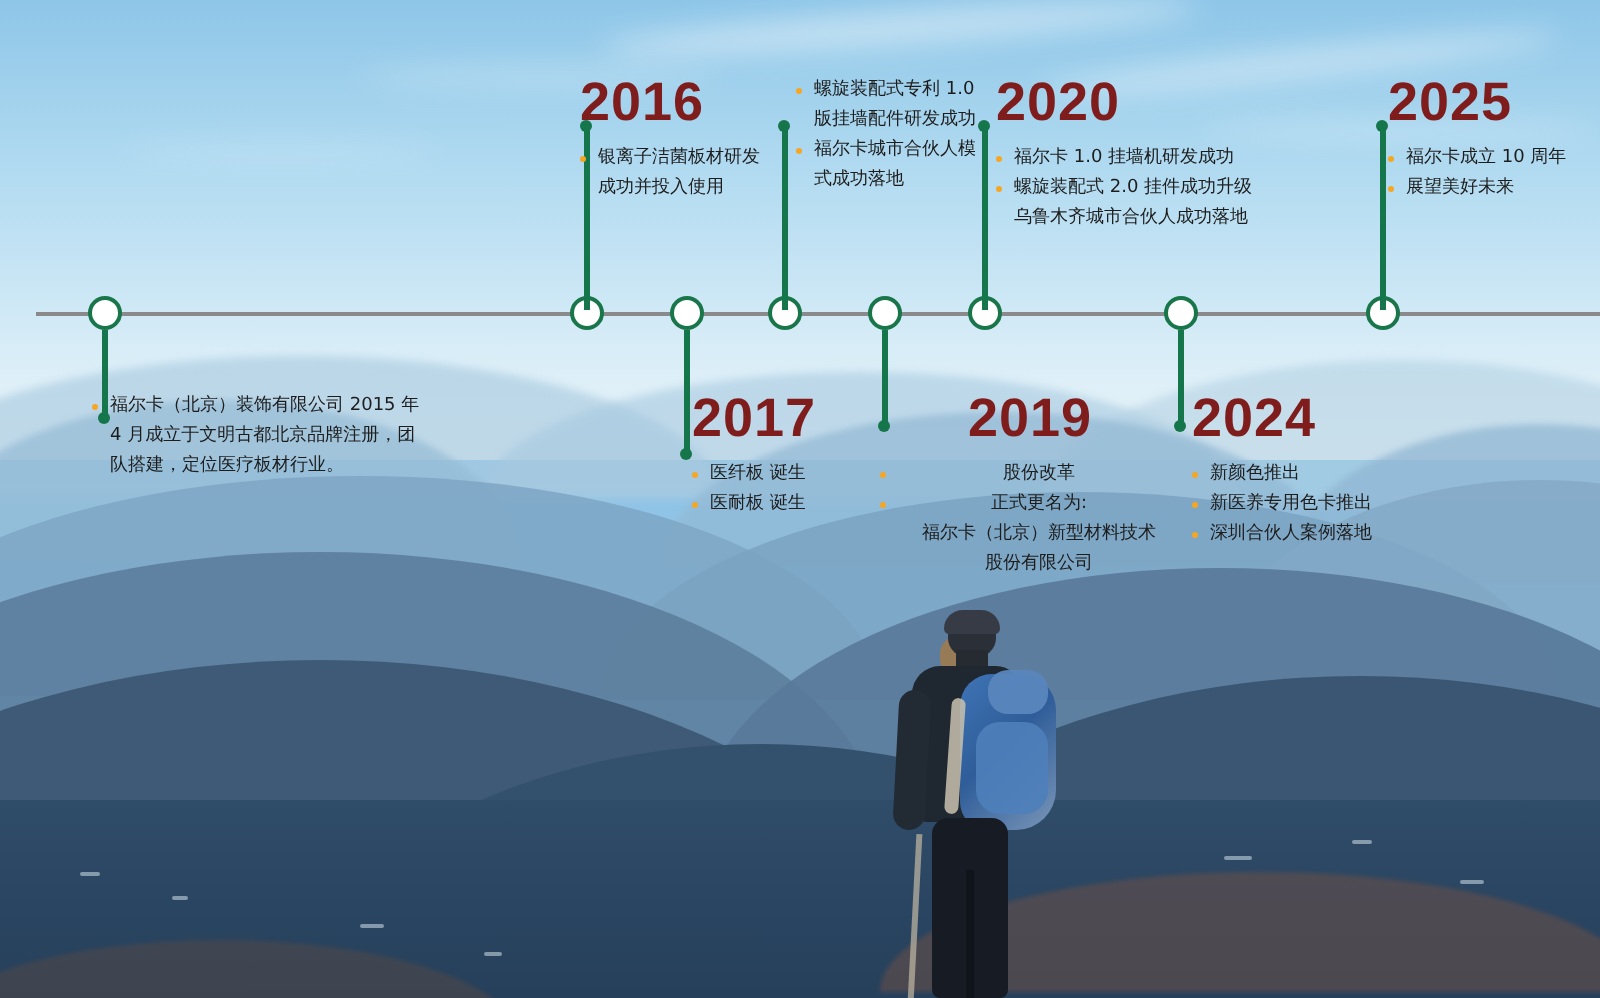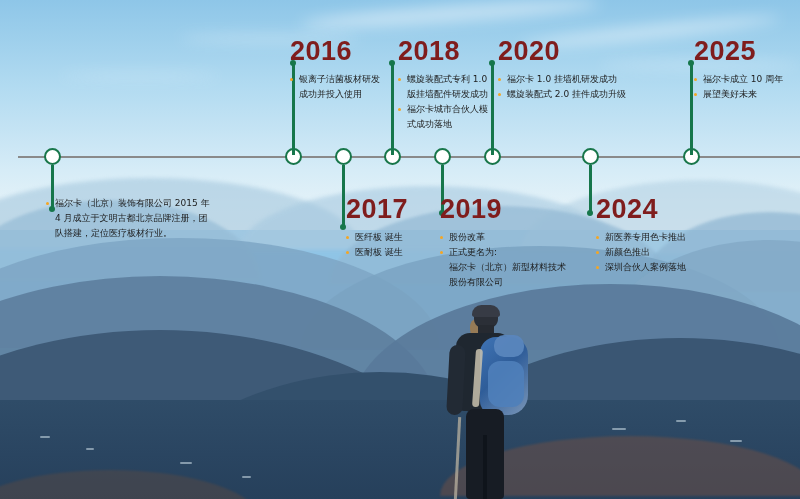--- a/index.html
+++ b/index.html
@@ -255,55 +255,55 @@
       <div class="item" style="left: 346px; top: 196px; width: 100px;">
         <div class="year">2017</div>
         <ul class="bullets">
           <li>医纤板 诞生</li>
           <li>医耐板 诞生</li>
         </ul>
       </div>
       <div class="node" style="left: 384px;"></div>
       <div class="stem up" style="left: 390.5px; top: 63px; height: 92px;"></div>
       <div class="item" style="left: 398px; top: 38px; width: 104px;">
-        <div class="year">2018</div>
         <ul class="bullets">
           <li>螺旋装配式专利 1.0</li>
           <li class="cont">版挂墙配件研发成功</li>
           <li>福尔卡城市合伙人模</li>
           <li class="cont">式成功落地</li>
         </ul>
       </div>
       <div class="node" style="left: 434px;"></div>
       <div class="stem down" style="left: 440.5px; top: 165px; height: 48px;"></div>
-      <div class="item" style="left: 440px; top: 196px; width: 150px;">
+      <div class="item" style="left: 440px; top: 196px; width: 150px; text-align: center;">
         <div class="year">2019</div>
         <ul class="bullets">
           <li>股份改革</li>
           <li>正式更名为:</li>
           <li class="cont">福尔卡（北京）新型材料技术</li>
           <li class="cont">股份有限公司</li>
         </ul>
       </div>
       <div class="node" style="left: 484px;"></div>
       <div class="stem up" style="left: 490.5px; top: 63px; height: 92px;"></div>
       <div class="item" style="left: 498px; top: 38px; width: 200px;">
         <div class="year">2020</div>
         <ul class="bullets">
           <li>福尔卡 1.0 挂墙机研发成功</li>
           <li>螺旋装配式 2.0 挂件成功升级</li>
+          <li class="cont">乌鲁木齐城市合伙人成功落地</li>
         </ul>
       </div>
       <div class="node" style="left: 582px;"></div>
       <div class="stem down" style="left: 588.5px; top: 165px; height: 48px;"></div>
       <div class="item" style="left: 596px; top: 196px; width: 140px;">
         <div class="year">2024</div>
         <ul class="bullets">
+          <li>新颜色推出</li>
           <li>新医养专用色卡推出</li>
-          <li>新颜色推出</li>
           <li>深圳合伙人案例落地</li>
         </ul>
       </div>
       <div class="node" style="left: 683px;"></div>
       <div class="stem up" style="left: 689.5px; top: 63px; height: 92px;"></div>
       <div class="item" style="left: 694px; top: 38px; width: 110px;">
         <div class="year">2025</div>
         <ul class="bullets">
           <li>福尔卡成立 10 周年</li>
           <li>展望美好未来</li>

